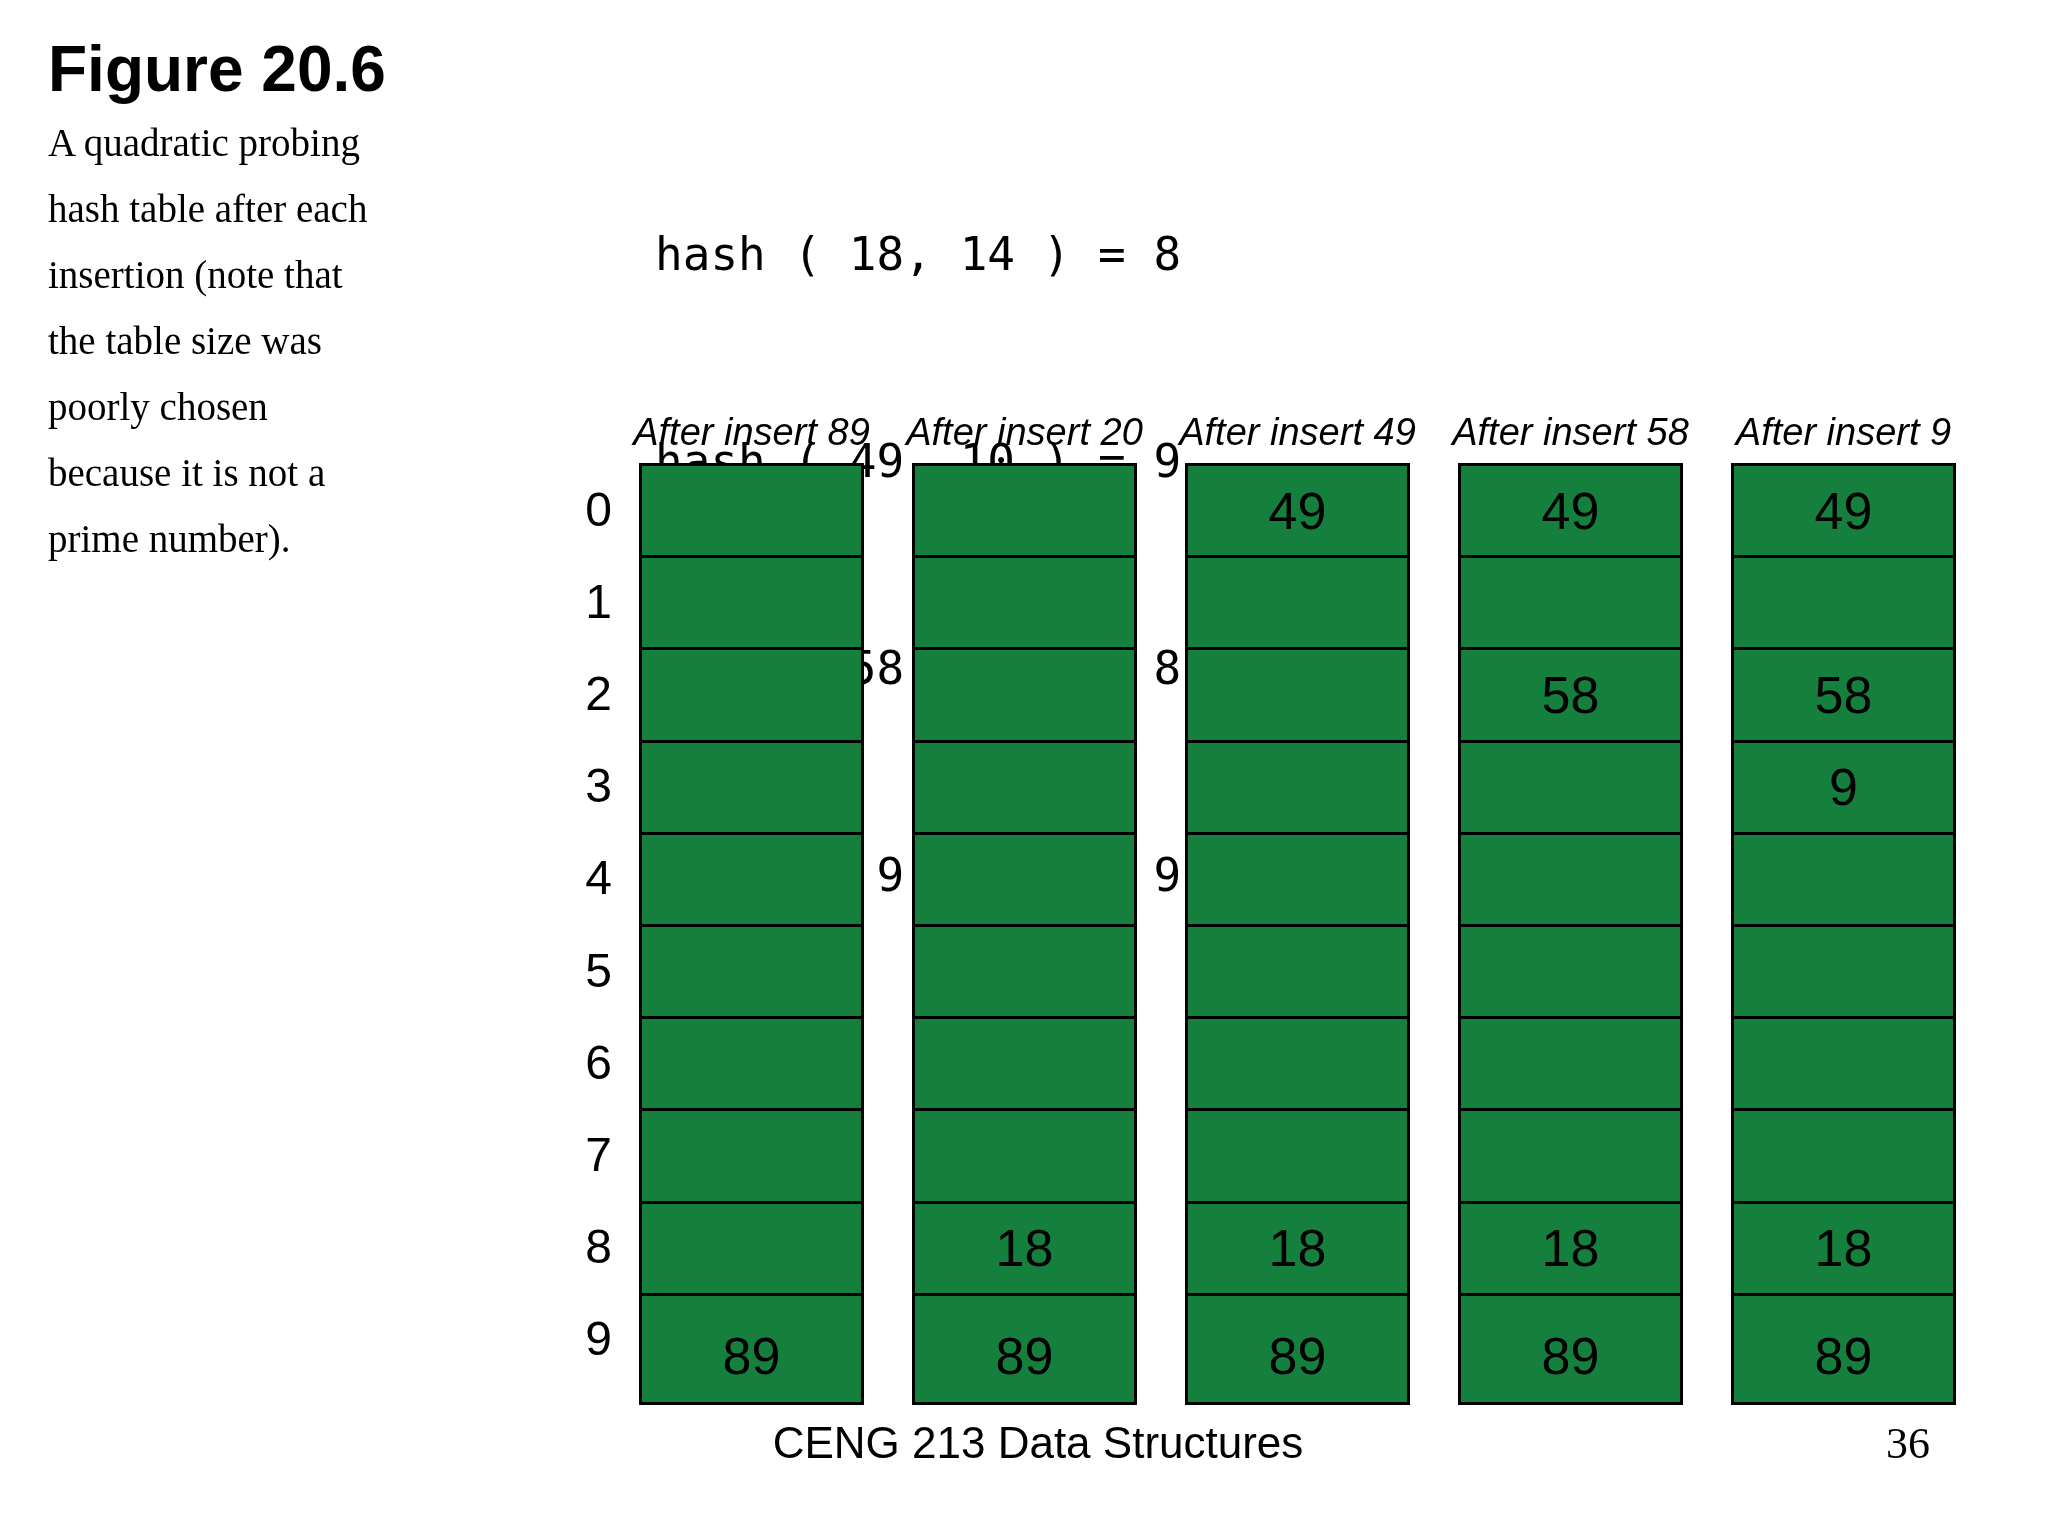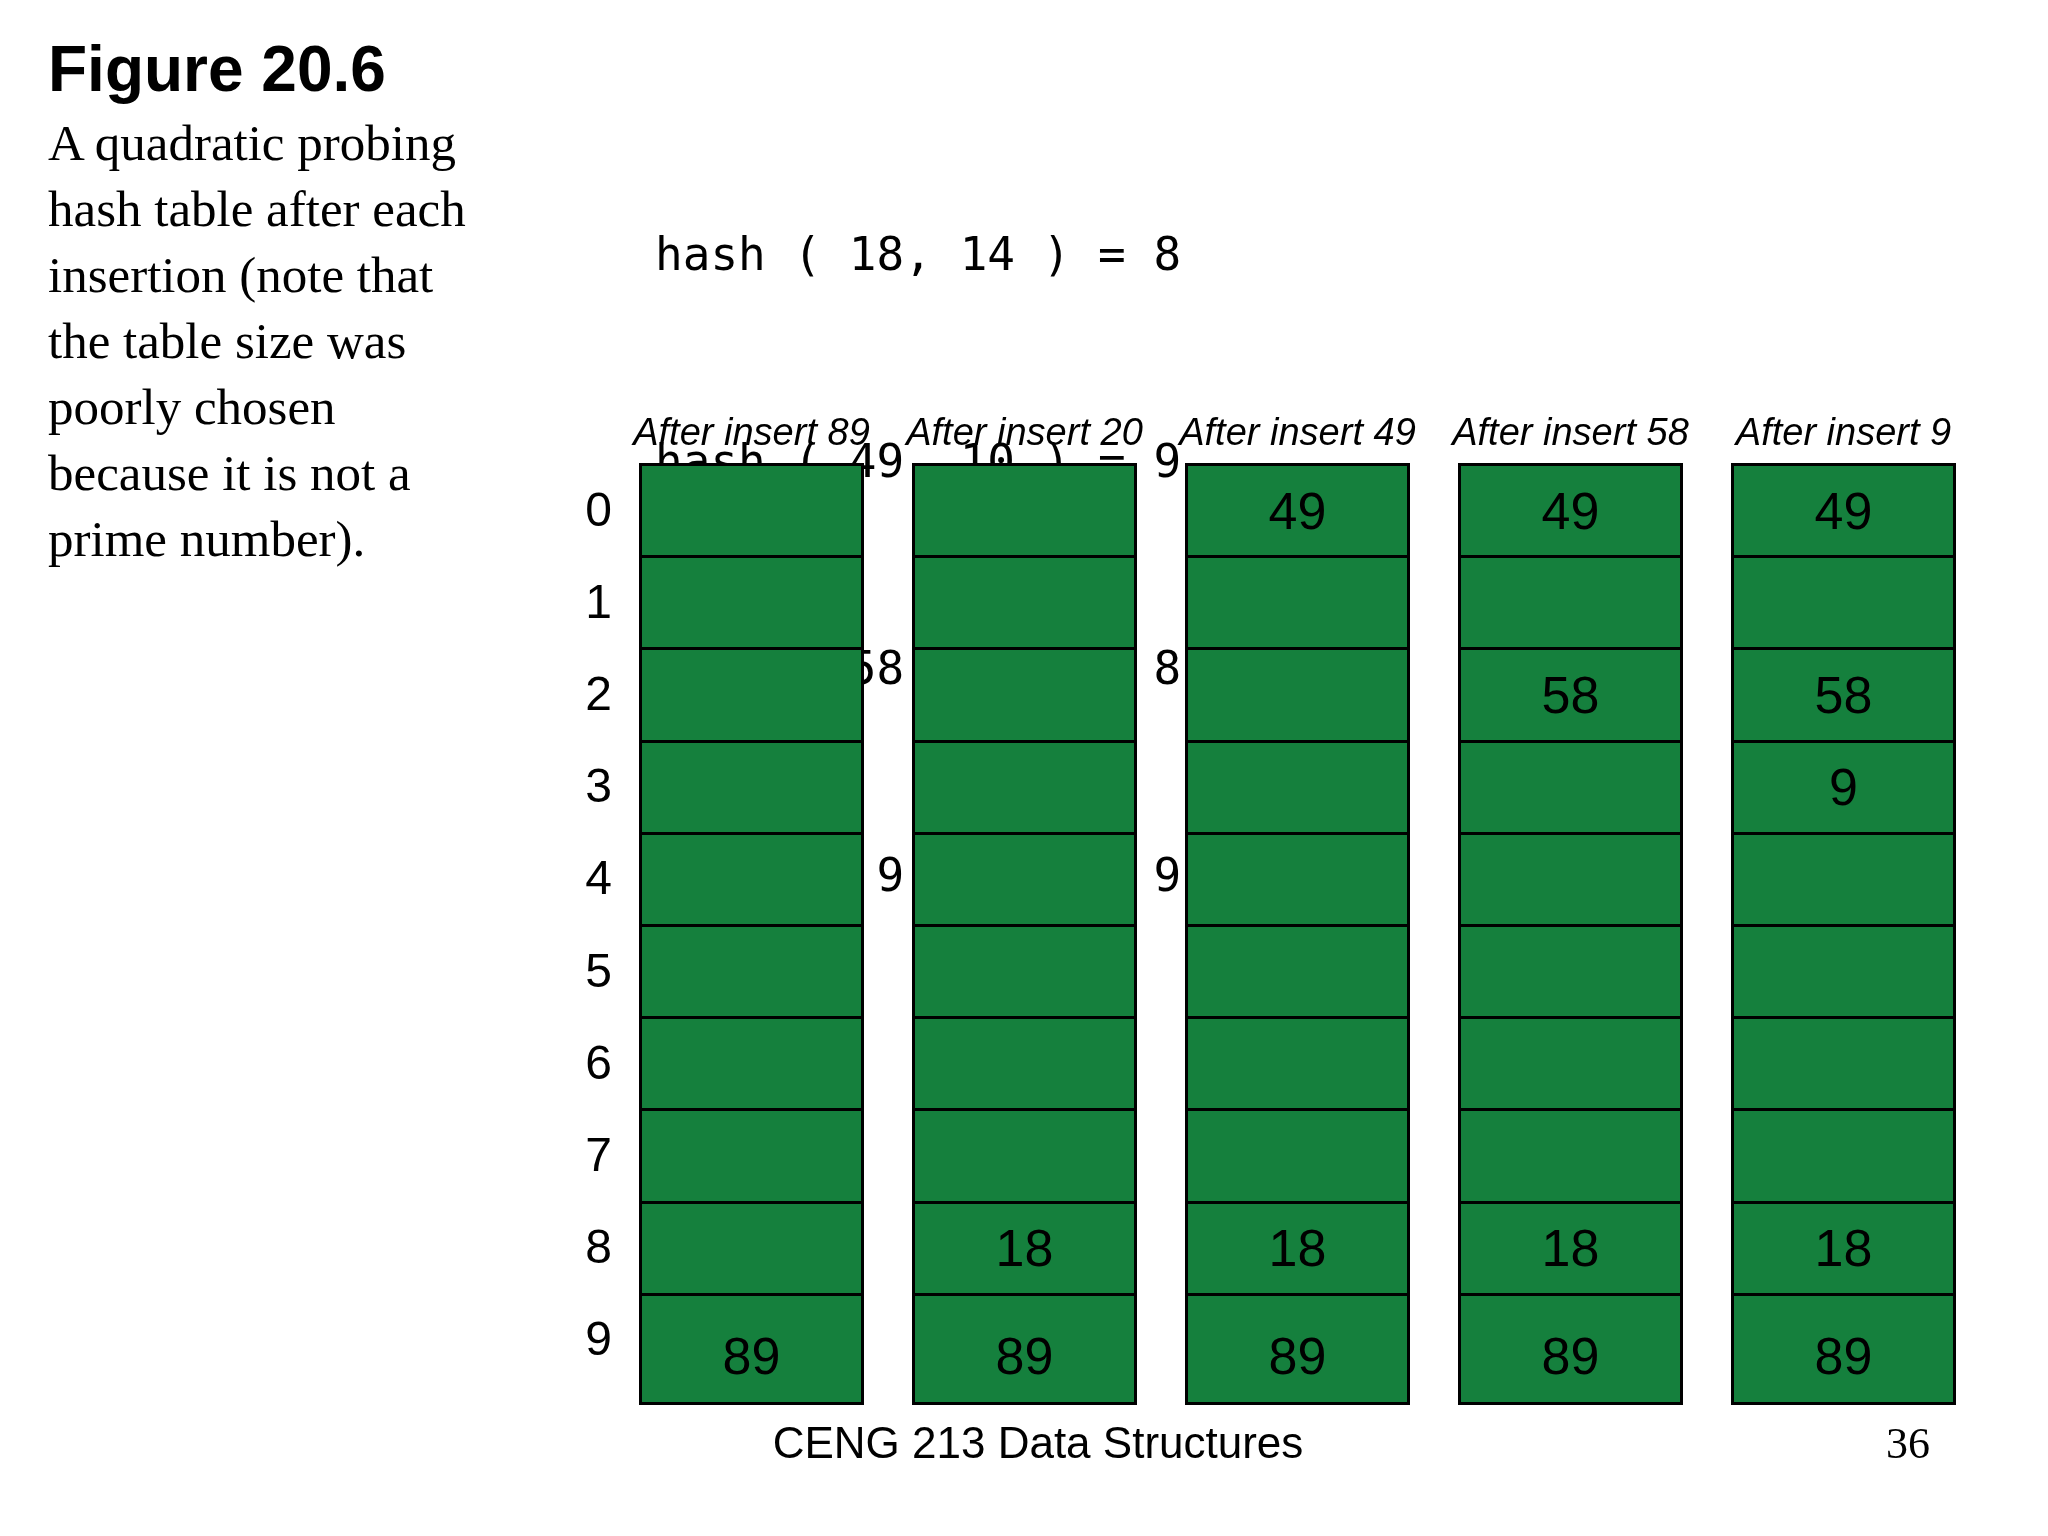--- a/index.html
+++ b/index.html
@@ -27,21 +27,21 @@
     font-size: 64px;
     line-height: 70px;
     color: #000000;
   }
   .fig-caption {
     position: absolute;
     left: 48px;
     top: 110px;
     width: 500px;
     font-family: "Liberation Serif", serif;
-    font-size: 51px;
+    font-size: 39px;
     line-height: 66px;
     white-space: pre-line;
     color: #000000;
   }
 
   
   .hash-block {
     position: absolute;
     left: 655px;
     top: 82px;

